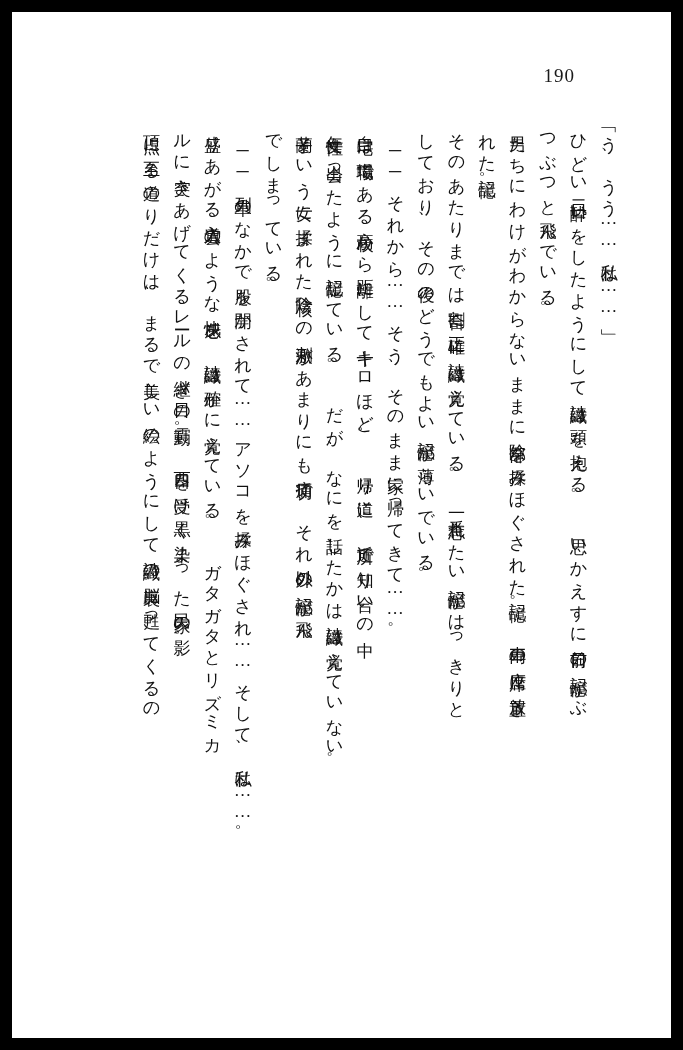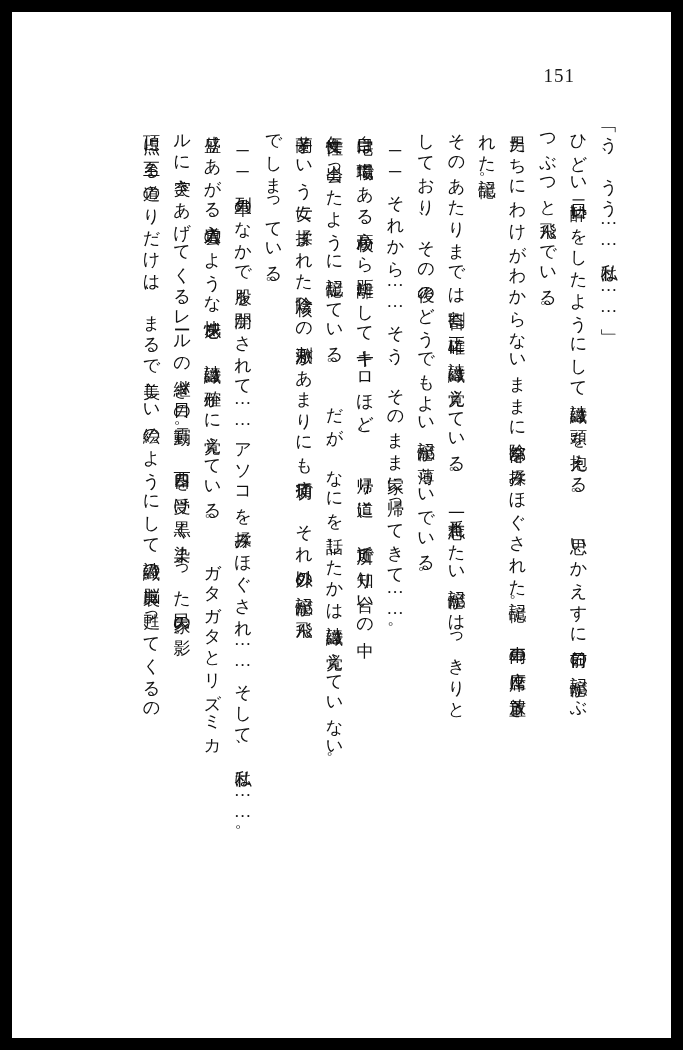--- a/index.html
+++ b/index.html
@@ -92,21 +92,21 @@
 </head>
 <body>
 
 <div class="page">
   <div class="frame-top"></div>
   <div class="frame-left"></div>
   <div class="frame-right"></div>
   <div class="frame-bottom"></div>
 
   <div class="paper">
-    <div class="page-number">151</div>
+    <div class="page-number">190</div>
 
     <div class="text-block">
       <p>「う、うう……私は……」</p>
       <p>ひどい二日酔いをしたようにして詩織は頭を抱える。　思いかえすに前日の記憶がぶ</p>
       <p>つぶつと飛んでいる。</p>
       <p>男たちにわけがわからないままに陰部を揉みほぐされた記憶。　車両の座席に放置さ</p>
       <p>れた記憶。</p>
       <p>そのあたりまでは割合に正確に詩織は覚えている。　一番忘れたい記憶がはっきりと</p>
       <p>しており、その後のどうでもよい記憶が薄らいでいる。</p>
       <p class="indent">──それから……そう、そのまま家に帰ってきて……。</p>

